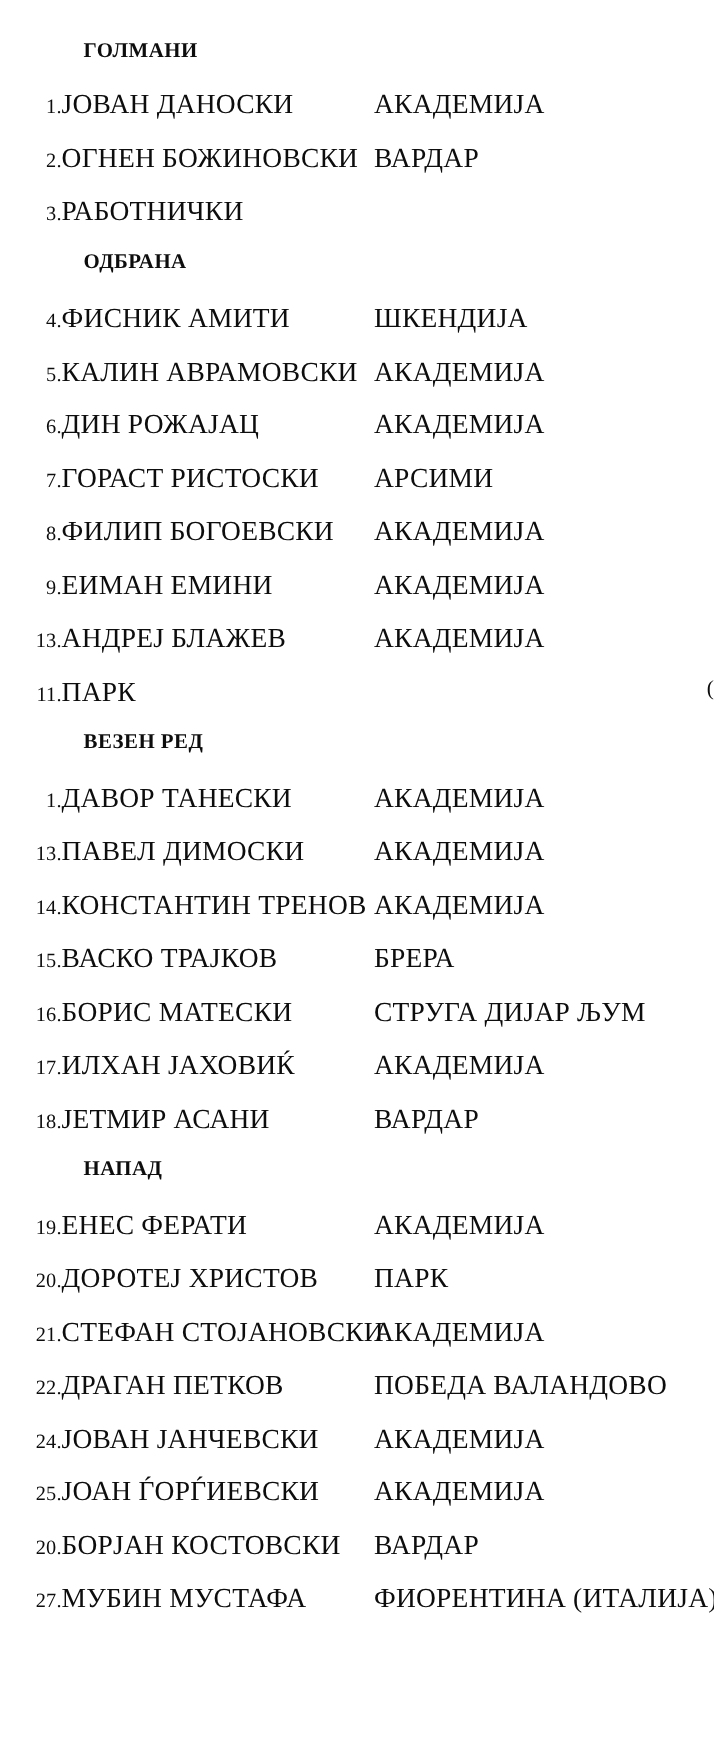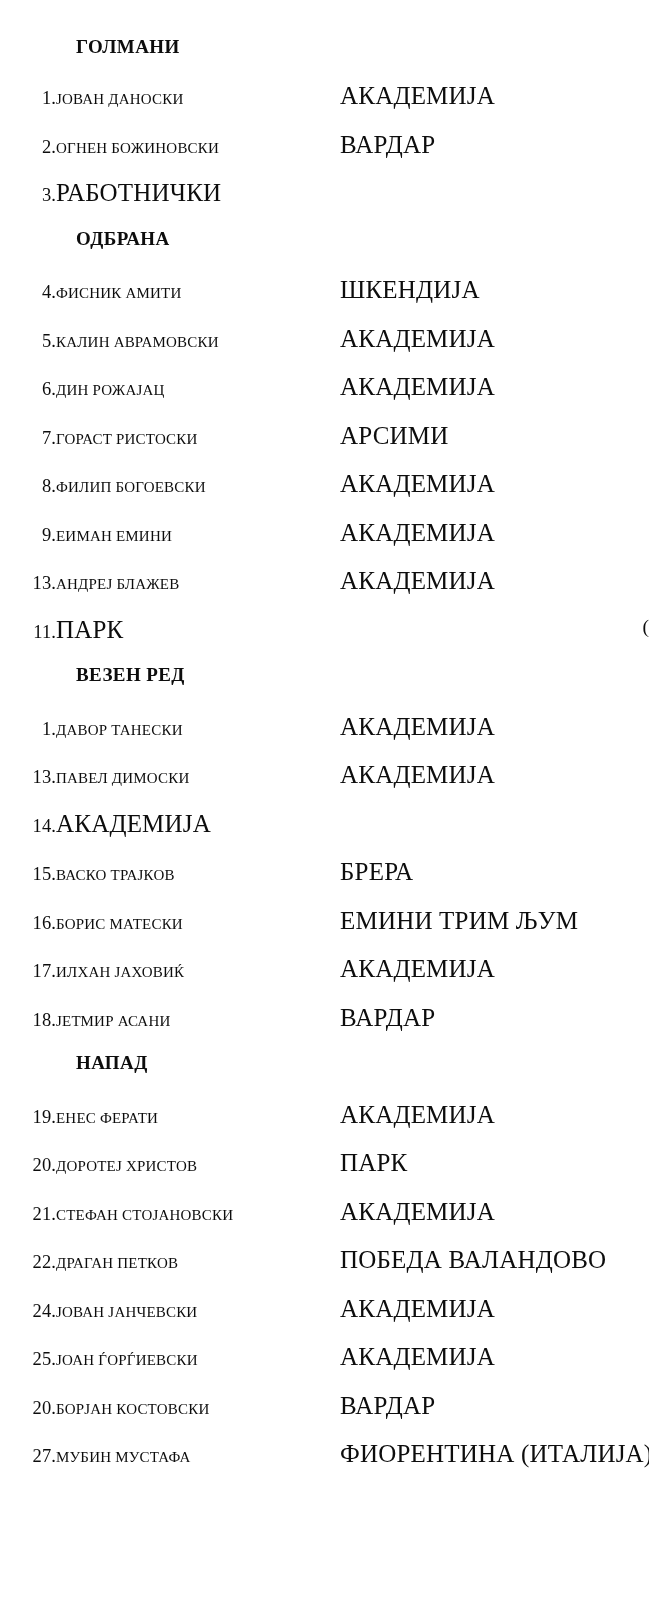--- a/index.html
+++ b/index.html
@@ -37,21 +37,21 @@
     min-width: 56px;
     text-align: right;
     padding-left: 14px;
     box-sizing: border-box;
     font-size: 18.5px;
     letter-spacing: 0.1px;
   }
   .pname {
     width: 284px;
     min-width: 284px;
-    font-size: 15px;
+    font-size: 25px;
     letter-spacing: 0.2px;
     white-space: nowrap;
   }
   .club {
     font-size: 25px;
     letter-spacing: 0.2px;
     white-space: nowrap;
     font-family: Liberation Serif, serif;
   }
   .section-row {
@@ -148,31 +148,32 @@
         <div class="pname">ДАВОР ТАНЕСКИ</div>
         <div class="club">АКАДЕМИЈА</div>
       </li>
       <li class="row">
         <div class="num">13.</div>
         <div class="pname">ПАВЕЛ ДИМОСКИ</div>
         <div class="club">АКАДЕМИЈА</div>
       </li>
       <li class="row">
         <div class="num">14.</div>
+        <div class="pname">КОНСТАНТИН ТРЕНОВ</div>
         <div class="club">АКАДЕМИЈА</div>
       </li>
       <li class="row">
         <div class="num">15.</div>
         <div class="pname">ВАСКО ТРАЈКОВ</div>
         <div class="club">БРЕРА</div>
       </li>
       <li class="row">
         <div class="num">16.</div>
         <div class="pname">БОРИС МАТЕСКИ</div>
-        <div class="club">ЕМИНИ ТРИМ ЉУМ</div>
+        <div class="club">СТРУГА ДИЈАР ЉУМ</div>
       </li>
       <li class="row">
         <div class="num">17.</div>
         <div class="pname">ИЛХАН ЈАХОВИЌ</div>
         <div class="club">АКАДЕМИЈА</div>
       </li>
       <li class="row">
         <div class="num">18.</div>
         <div class="pname">ЈЕТМИР АСАНИ</div>
         <div class="club">ВАРДАР</div>

